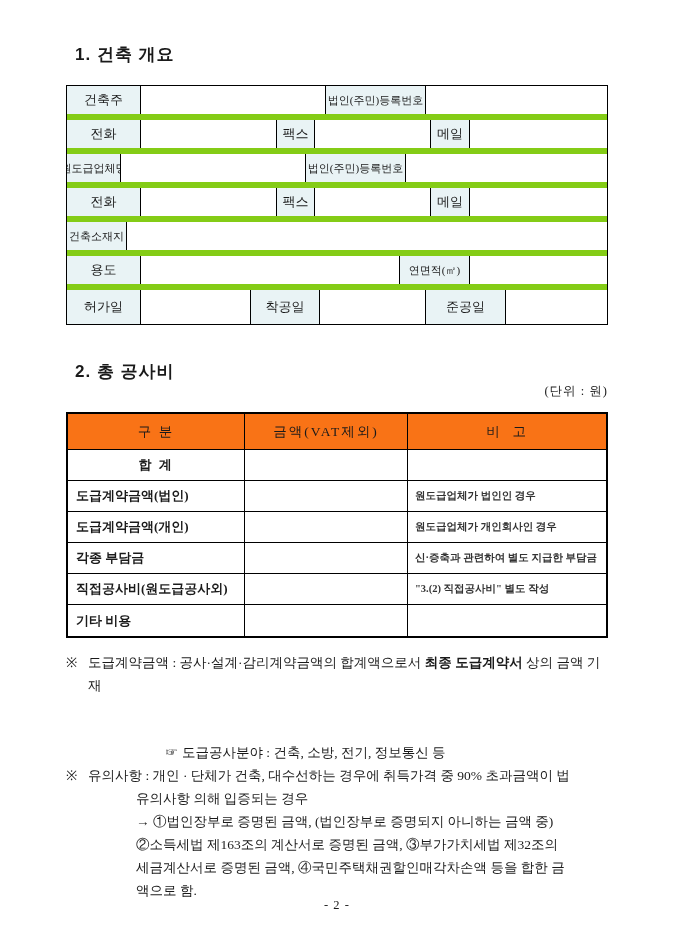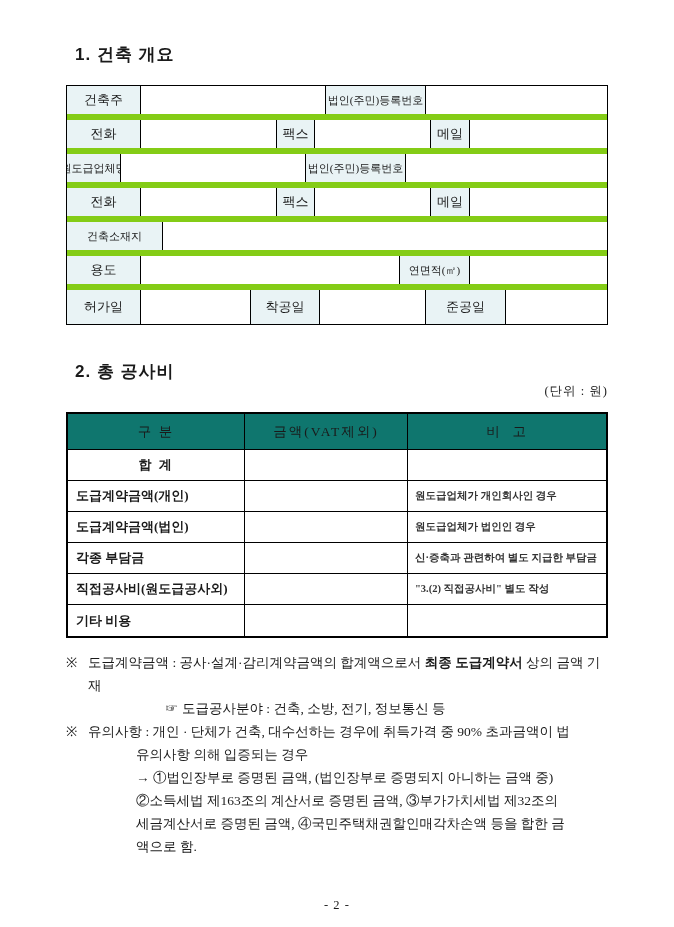--- a/index.html
+++ b/index.html
@@ -37,21 +37,21 @@
   
   .sec2-title { margin-top: 35px; margin-bottom: 0; }
   .unit-note {
     width: 542px; text-align: right;
     font-size: 12.5px; letter-spacing: 1px;
     margin-bottom: 12px;
   }
   .tbl2 { width: 542px; border: 2px solid #000; }
   .tbl2 .hrow {
     display: flex; height: 36px;
-    background: #0f766e;
+    background: #f97316;
     border-bottom: 1px solid #000;
   }
   .tbl2 .hcell {
     border-right: 1px solid #000;
     display: flex; align-items: center; justify-content: center;
     font-size: 13.5px; white-space: pre; letter-spacing: 2px;
   }
   .tbl2 .hrow .hcell:last-child, .tbl2 .brow .bcell:last-child { border-right: none; flex: 1; }
   .tbl2 .brow { display: flex; height: 31px; border-bottom: 1px solid #000; }
   .tbl2 .brow:last-child { border-bottom: none; }
@@ -66,21 +66,21 @@
 
   .w177 { width: 177px; } .w163 { width: 163px; }
 
   
   .footnotes { margin-top: 13px; font-size: 13.5px; line-height: 23px; }
   .fnote { display: flex; }
   .fnote .marker { width: 22px; flex: none; }
   .fnote .ftext { flex: 1; }
   .fnote b { font-weight: bold; }
   .ind48 { padding-left: 48px; }
-  .ind77 { padding-left: 77px; }
+  .ind77 { padding-left: 77px; margin-top: 44px; }
 
   .page-num {
     position: absolute; bottom: 14px; left: 0;
     width: 100%; text-align: center;
     font-size: 12.5px; letter-spacing: 1px;
   }
 </style>
 </head>
 <body>
 
@@ -111,21 +111,21 @@
     </div>
     <div class="row">
       <div class="cell lab" style="width:74px">전화</div>
       <div class="cell val" style="width:136px"></div>
       <div class="cell lab" style="width:38px">팩스</div>
       <div class="cell val" style="width:116px"></div>
       <div class="cell lab" style="width:39px">메일</div>
       <div class="cell val"></div>
     </div>
     <div class="row">
-      <div class="cell lab sm" style="width:96px">건축소재지</div>
+      <div class="cell lab sm" style="width:60px">건축소재지</div>
       <div class="cell val"></div>
     </div>
     <div class="row">
       <div class="cell lab" style="width:74px">용도</div>
       <div class="cell val" style="width:259px"></div>
       <div class="cell lab sm" style="width:70px">연면적(㎡)</div>
       <div class="cell val"></div>
     </div>
     <div class="row">
       <div class="cell lab" style="width:74px">허가일</div>
@@ -145,28 +145,28 @@
       <div class="hcell w177">구 분</div>
       <div class="hcell w163">금액(VAT제외)</div>
       <div class="hcell">비  고</div>
     </div>
     <div class="brow">
       <div class="bcell rowlab center w177">합 계</div>
       <div class="bcell w163"></div>
       <div class="bcell note-col"></div>
     </div>
     <div class="brow">
+      <div class="bcell rowlab w177">도급계약금액(법인)</div>
+      <div class="bcell w163"></div>
+      <div class="bcell note-col">원도급업체가 법인인 경우</div>
+    </div>
+    <div class="brow">
       <div class="bcell rowlab w177">도급계약금액(개인)</div>
       <div class="bcell w163"></div>
       <div class="bcell note-col">원도급업체가 개인회사인 경우</div>
-    </div>
-    <div class="brow">
-      <div class="bcell rowlab w177">도급계약금액(법인)</div>
-      <div class="bcell w163"></div>
-      <div class="bcell note-col">원도급업체가 법인인 경우</div>
     </div>
     <div class="brow">
       <div class="bcell rowlab w177">각종 부담금</div>
       <div class="bcell w163"></div>
       <div class="bcell note-col">신·증축과 관련하여 별도 지급한 부담금</div>
     </div>
     <div class="brow">
       <div class="bcell rowlab w177">직접공사비(원도급공사외)</div>
       <div class="bcell w163"></div>
       <div class="bcell note-col">"3.(2) 직접공사비" 별도 작성</div>

